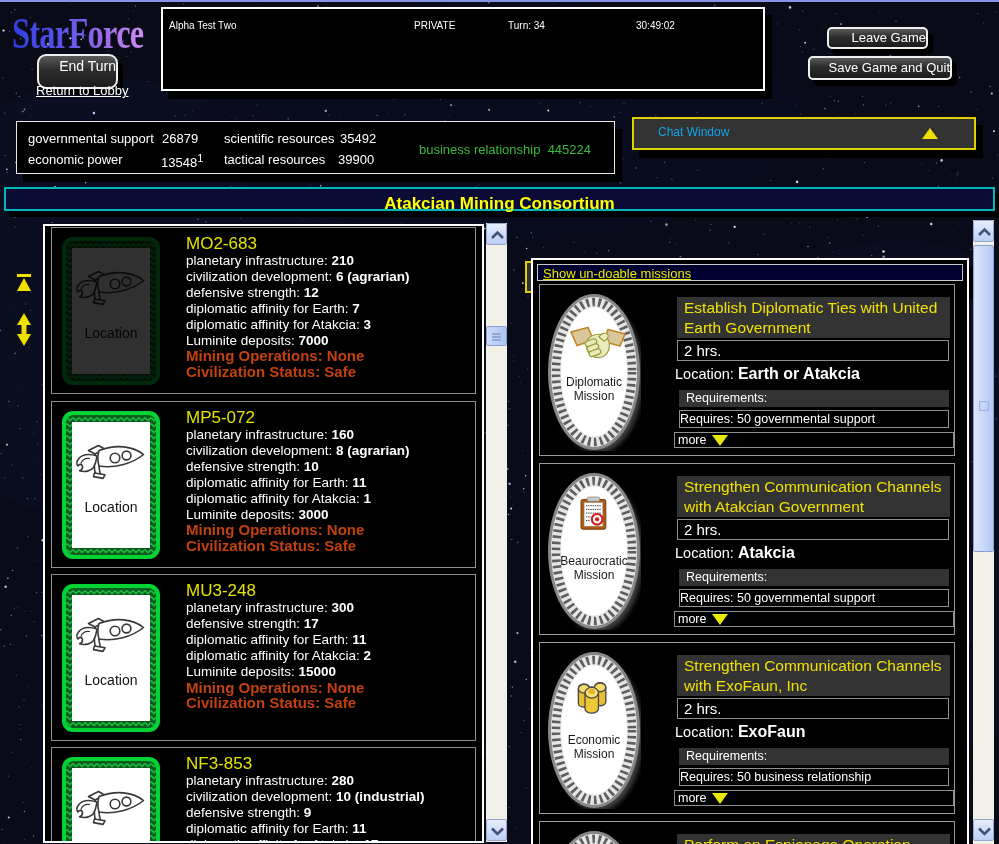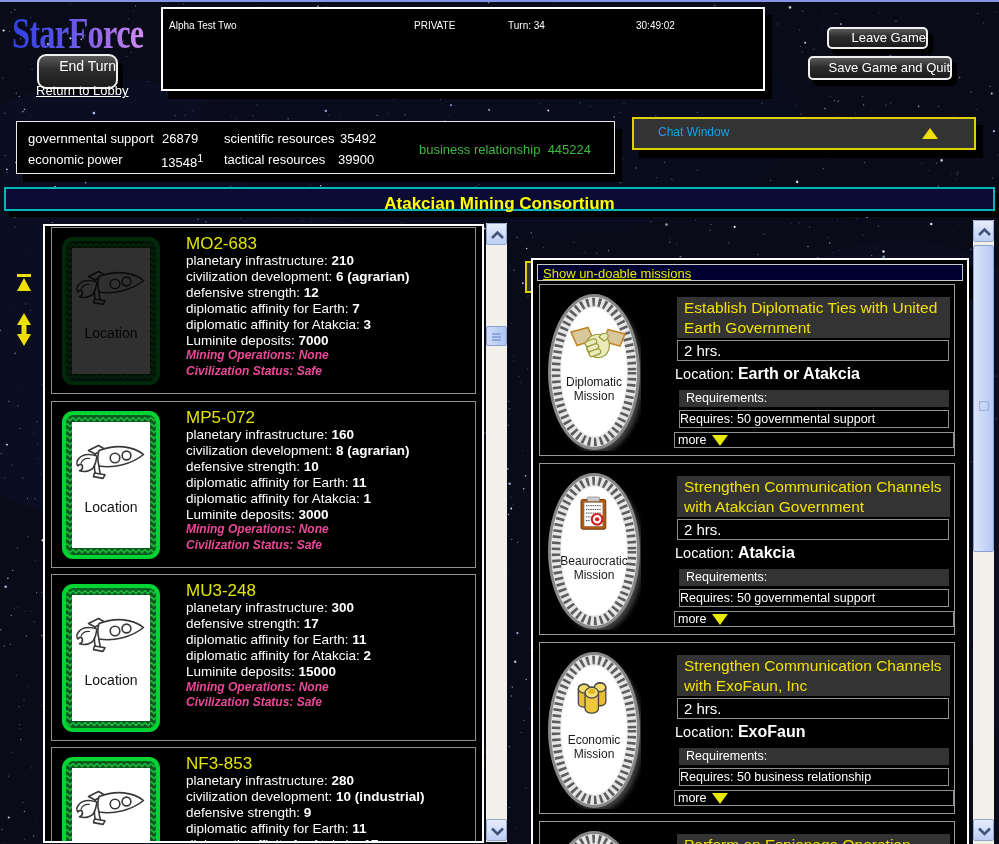--- a/index.html
+++ b/index.html
@@ -18,21 +18,21 @@
 #chatbox { left:632px; top:117px; width:344px; height:33px; border:2px solid #ddcf00; background:#333; z-index:4; box-shadow:7px 8px 0 #000; }
 #chatbox span { position:absolute; left:12px; top:6px; color:#0ea5e9; font-size:12px;margin-left:12px; }
 .triup { position:absolute; width:0; height:0; border-left:8px solid transparent; border-right:8px solid transparent; border-bottom:11px solid #f0e000; }
 .tridown2 { position:absolute; width:0; height:0; border-left:9px solid transparent; border-right:9px solid transparent; border-top:12px solid #f0e000; }
 #titlebar { left:4px; top:187px; width:991px; height:24px; border:2px solid #00b8b8; background:#0b0b36; box-shadow:5px 6px 0 #000; color:#ffff00; font-size:17px; font-weight:bold; text-align:center; line-height:29px; z-index:4; }
 #leftpanel { left:43px; top:224px; width:441px; height:619px; border:2px solid #fff; background:#000; overflow:hidden; z-index:4; }
 .lcard { position:absolute; left:6px; width:425px; height:167px; border:1px solid #8f8f8f; background:#000; }
 .ltext { position:absolute; left:134px; top:6px; color:#fff; }
 .ltitle { font-size:17px; line-height:19px; color:#e3e300; margin-bottom:0px; }
 .lrow { font-size:13.5px; line-height:15.9px; }
-.lred { font-size:12px; line-height:15.9px; color:#ec4899; font-weight:bold;font-style:italic; }
+.lred { font-size:15px; line-height:15.9px; color:#c2410c; font-weight:bold; }
 #rightheader { left:525px; top:223px; width:444px; height:32px; border:2px solid #ddcf00; background:#333; z-index:4; box-shadow:5px 6px 0 #000;margin-top:38px; }
 #rightheader span { position:absolute; left:10px; top:5px; color:#f0e000; font-size:16px; }
 #rightpanel { left:531px; top:258px; width:438px; height:586px; border:2px solid #fff; border-bottom:none; background:#000; overflow:hidden; z-index:4; }
 #showbar { position:absolute; left:4px; top:4px; width:426px; height:17px; background:#000030; border:1px solid #c8c8c8; }
 #showbar span { position:absolute; left:5px; top:1px; color:#e8e800; font-size:13px; text-decoration:underline; }
 .mcard { position:absolute; left:6px; width:416px; height:172px; border:1px solid #9a9a9a; background:#000; }
 .mtitle { position:absolute; left:137px; top:12px; width:273px; height:41px; background:#333; color:#f0e000; font-size:15.5px; line-height:20px; padding:1px 2px 0 7px; }
 .mhrs { position:absolute; left:137px; top:55px; width:272px; height:21px; border:1px solid #8f8f8f; color:#fff; font-size:15px; line-height:19px; padding-left:6px; }
 .mloc { position:absolute; left:135px; top:80px; color:#fff; font-size:14.5px; }
 .mloc b { font-size:16px; }

